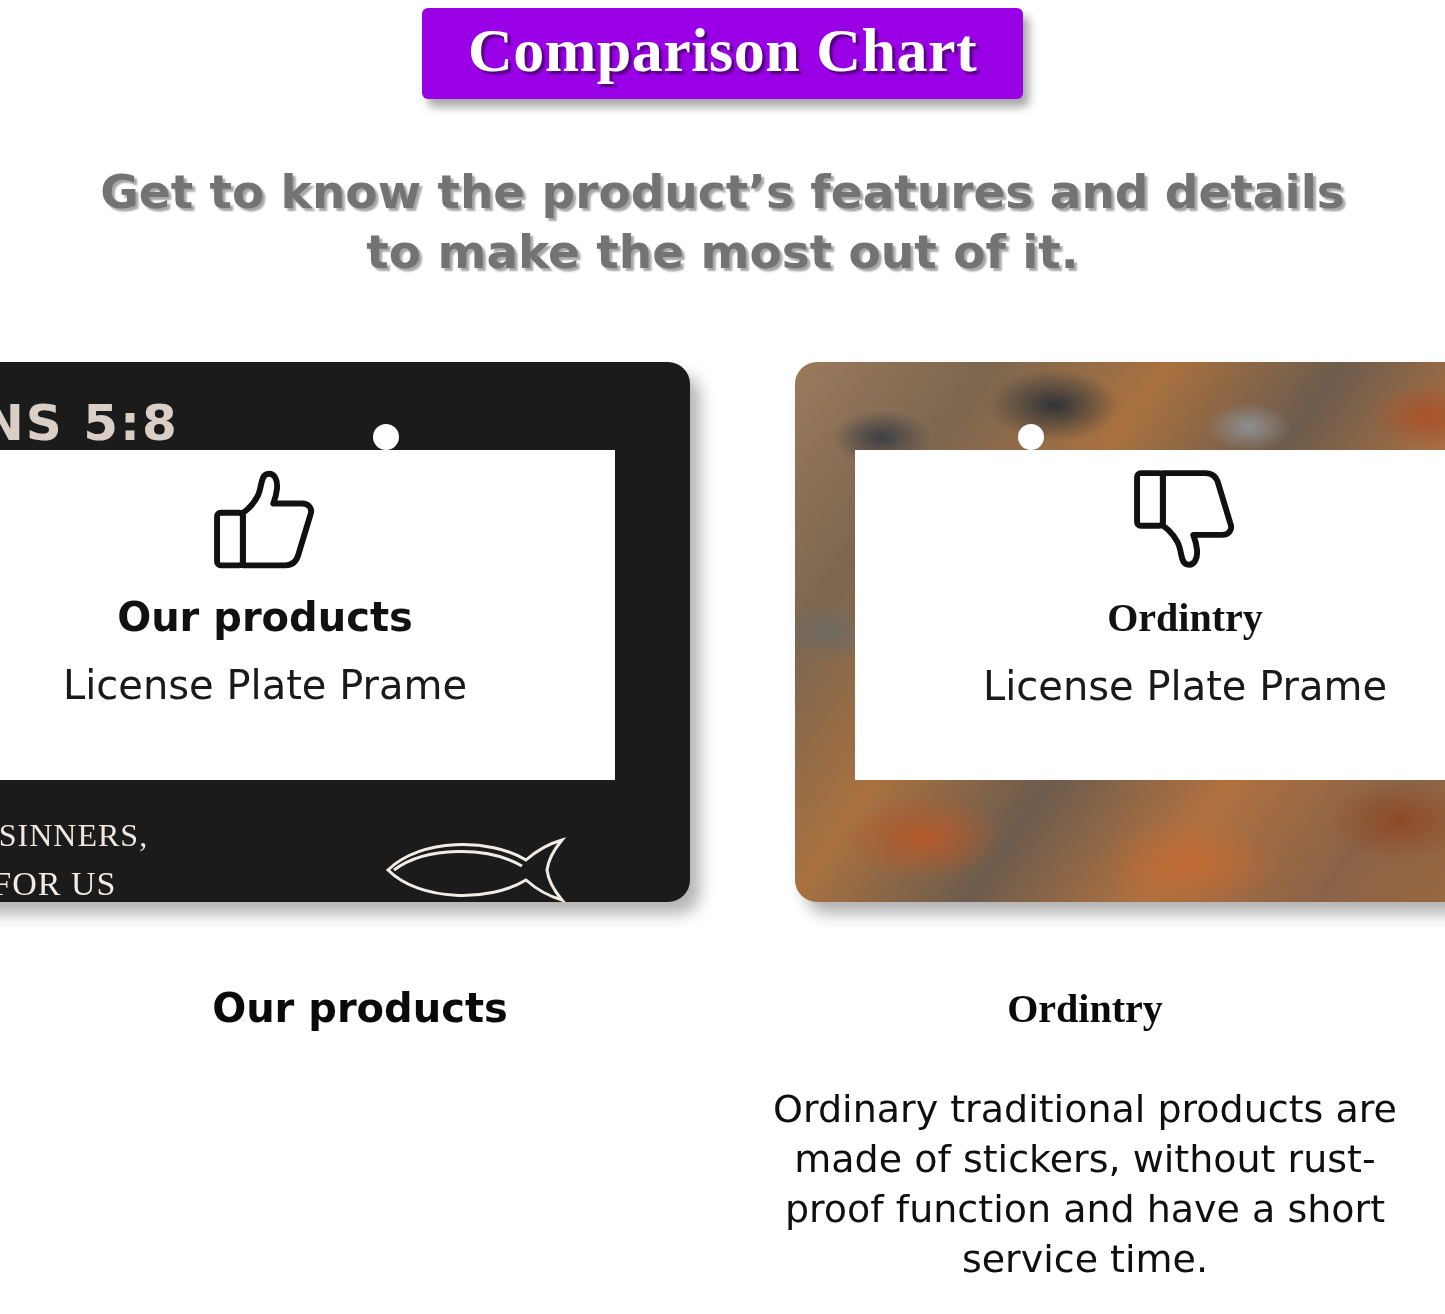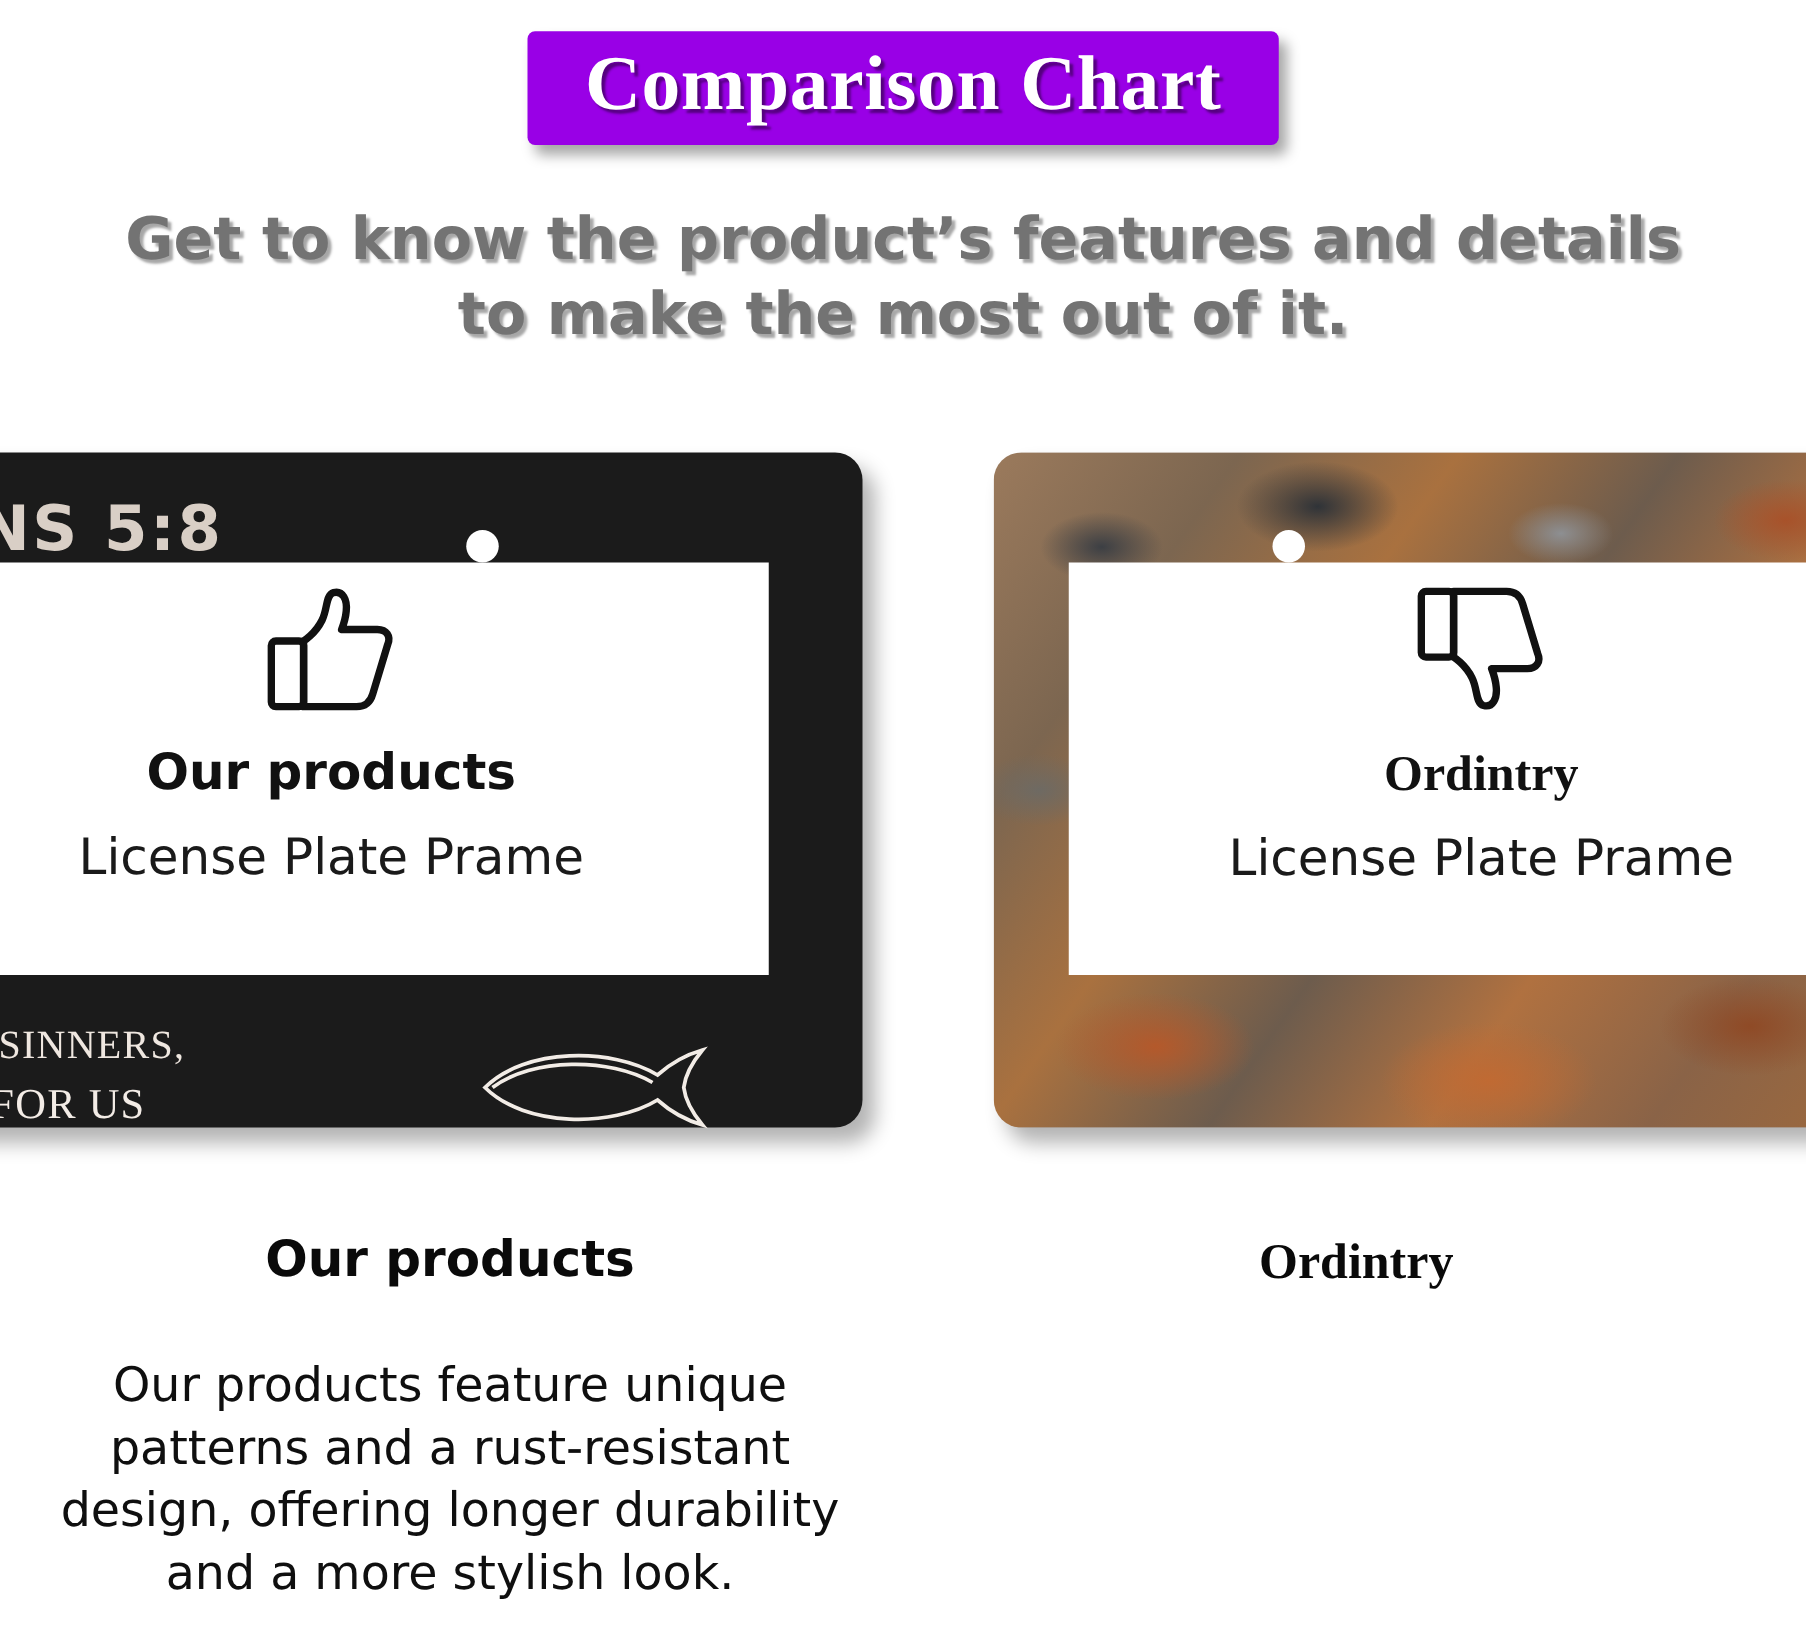--- a/index.html
+++ b/index.html
@@ -12,21 +12,21 @@
     height: 1314px;
     position: relative;
     overflow: hidden;
     font-family: "Liberation Sans", sans-serif;
   }
 
   
   .header-banner-wrap {
     position: absolute;
     left: 0;
-    top: 25px;
+    top: 8px;
     width: 1445px;
     text-align: center;
   }
   .header-banner {
     display: inline-block;
     background: #9900e6;
     padding: 10px 46px 16px 46px;
     border-radius: 6px;
     box-shadow: 6px 8px 10px rgba(0,0,0,0.35);
   }
@@ -274,18 +274,18 @@
         <div class="panel-sub">License Plate Prame</div>
       </div>
     </div>
   </div>
   <div class="bolt-hole" style="left:1018px; top:72px;"></div>
 </div>
 
 <div class="columns">
   <div class="column column-left">
     <div class="col-title sans">Our products</div>
-    <div class="col-body col-body-left">Our products feature unique patterns and a rust-resistant design, offering longer durability and a more stylish look.</div>
   </div>
   <div class="column column-right">
     <div class="col-title serif">Ordintry</div>
+    <div class="col-body col-body-right">Ordinary traditional products are made of stickers, without rust-proof function and have a short service time.</div>
   </div>
 </div>
 
 </body></html>

